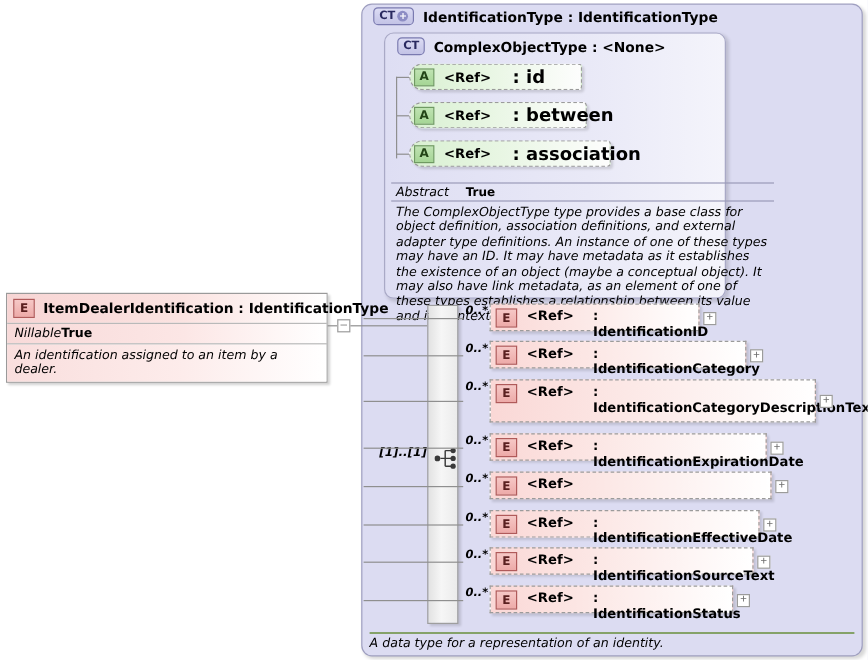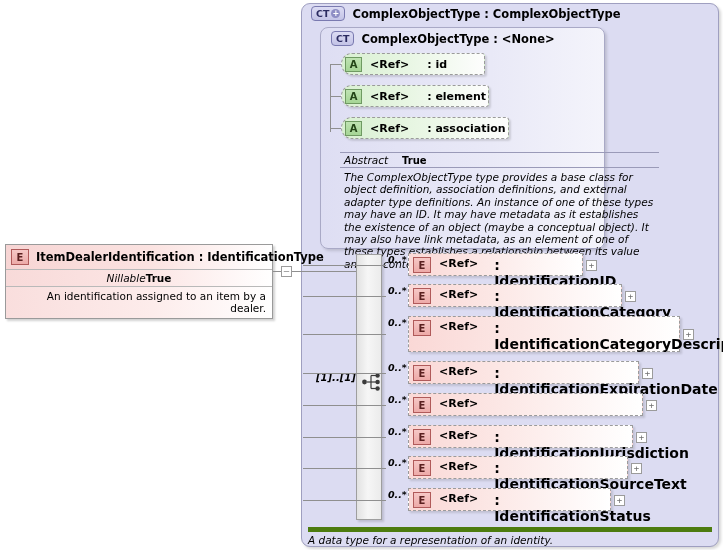--- a/index.html
+++ b/index.html
@@ -53,36 +53,35 @@
     font-weight: bold;
     font-size: 11.5px;
     white-space: nowrap;
   }
   #root-element .prop-row {
     display: flex;
     align-items: center;
     padding: 2px 6px;
     border-top: 1px solid #b9b9b9;
     background: linear-gradient(to right, #f8dad9 0%, #fce6e5 55%, #ffffff 100%);
-    justify-content: center;
   }
   #root-element .prop-key {
     font-style: italic;
     font-size: 10.5px;
   }
   #root-element .prop-val {
     font-size: 10.5px;
     font-weight: bold;
   }
   #root-element .doc-row {
     padding: 3px 6px 4px 6px;
     border-top: 1px solid #b9b9b9;
+    font-style: italic;
     font-size: 10.5px;
     background: linear-gradient(to right, #f9dedd 0%, #fdeceb 55%, #ffffff 100%);
-    text-align: right;
   }
 
   
   .toggle-box {
     width: 11px; height: 11px;
     border: 1px solid #9b9b9b;
     background: #ffffff;
     box-sizing: border-box;
     display: flex;
     align-items: center;
@@ -189,28 +188,28 @@
     box-sizing: border-box;
   }
   .attr-ref {
     font-weight: bold;
     font-size: 11px;
     margin-left: 8px;
     white-space: nowrap;
   }
   .attr-name {
     font-weight: bold;
-    font-size: 11px;
+    font-size: 15px;
     margin-left: 18px;
     white-space: nowrap;
   }
 
   
   #abstract-block {
-    left: 340px; top: 152px;
+    left: 326px; top: 152px;
     width: 319px;
     box-sizing: border-box;
   }
   #abstract-row {
     display: flex;
     align-items: center;
     gap: 14px;
     padding: 1px 4px;
     border-top: 1px solid #9a9ab8;
     border-bottom: 1px solid #9a9ab8;
@@ -252,55 +251,55 @@
     padding: 3px 4px 3px 4px;
   }
   .elem-ref {
     font-weight: bold;
     font-size: 11px;
     margin-left: 8px;
     white-space: nowrap;
   }
   .elem-name {
     font-weight: bold;
-    font-size: 14px;
+    font-size: 11px;
     margin-left: 16px;
   }
   .occurs {
     font-style: italic;
     font-size: 9.5px;
     font-weight: bold;
     white-space: nowrap;
   }
 
   
   #panel-doc {
     left: 308px; top: 527px;
     width: 404px;
-    border-top: 5px solid #4d7c0f;
+    border-top: 1px solid #4d7c0f;
     padding-top: 2px;
     font-style: italic;
     font-size: 10.5px;
   }
 
   
   .line-h { position: absolute; height: 1px; background: #8f8f8f; }
   .line-v { position: absolute; width: 1px; background: #8f8f8f; }
 </style>
 </head>
 <body>
 
 <div class="abs" id="type-panel"></div>
 
 <div class="abs" id="type-panel-header">
   <span class="badge-ct">
     <span>CT</span>
     <span class="plus-dot">+</span>
   </span>
-  <span id="type-panel-title">ComplexObjectType : ComplexObjectType</span>
+  <span id="type-panel-title">IdentificationType : IdentificationType</span>
 </div>
 
 <div class="abs" id="base-panel"></div>
 
 <div class="abs" id="base-panel-header">
   <span class="badge-ct">
     <span>CT</span>
   </span>
   <span id="base-panel-title">ComplexObjectType : &lt;None&gt;</span>
 </div>
@@ -312,21 +311,21 @@
 
 <div class="abs attr-row" style="left:341px; top:53px; width:144px;">
   <span class="badge-a">A</span>
   <span class="attr-ref">&lt;Ref&gt;</span>
   <span class="attr-name">: id</span>
 </div>
 
 <div class="abs attr-row" style="left:341px; top:85px; width:148px;">
   <span class="badge-a">A</span>
   <span class="attr-ref">&lt;Ref&gt;</span>
-  <span class="attr-name">: element</span>
+  <span class="attr-name">: between</span>
 </div>
 
 <div class="abs attr-row" style="left:341px; top:117px; width:168px;">
   <span class="badge-a">A</span>
   <span class="attr-ref">&lt;Ref&gt;</span>
   <span class="attr-name">: association</span>
 </div>
 
 <div class="abs" id="abstract-block">
   <div id="abstract-row">
@@ -409,21 +408,21 @@
     <div class="abs occurs" style="left: 388px; top: 394px;">0..*</div>
     <div class="abs elem-row" style="left: 408px; top: 393px; width: 235px; height: 23px;">
       <span class="badge-e">E</span>
       <span class="elem-ref">&lt;Ref&gt;</span>
     </div>
     <div class="abs toggle-box" style="left: 646px; top: 399.5px;">+</div>
     <div class="abs occurs" style="left: 388px; top: 426px;">0..*</div>
     <div class="abs elem-row" style="left: 408px; top: 425px; width: 225px; height: 23px;">
       <span class="badge-e">E</span>
       <span class="elem-ref">&lt;Ref&gt;</span>
-      <span class="elem-name">: IdentificationJurisdiction</span>
+      <span class="elem-name">: IdentificationEffectiveDate</span>
     </div>
     <div class="abs toggle-box" style="left: 636px; top: 431.5px;">+</div>
     <div class="abs occurs" style="left: 388px; top: 457px;">0..*</div>
     <div class="abs elem-row" style="left: 408px; top: 456px; width: 220px; height: 23px;">
       <span class="badge-e">E</span>
       <span class="elem-ref">&lt;Ref&gt;</span>
       <span class="elem-name">: IdentificationSourceText</span>
     </div>
     <div class="abs toggle-box" style="left: 631px; top: 462.5px;">+</div>
     <div class="abs occurs" style="left: 388px; top: 489px;">0..*</div>

